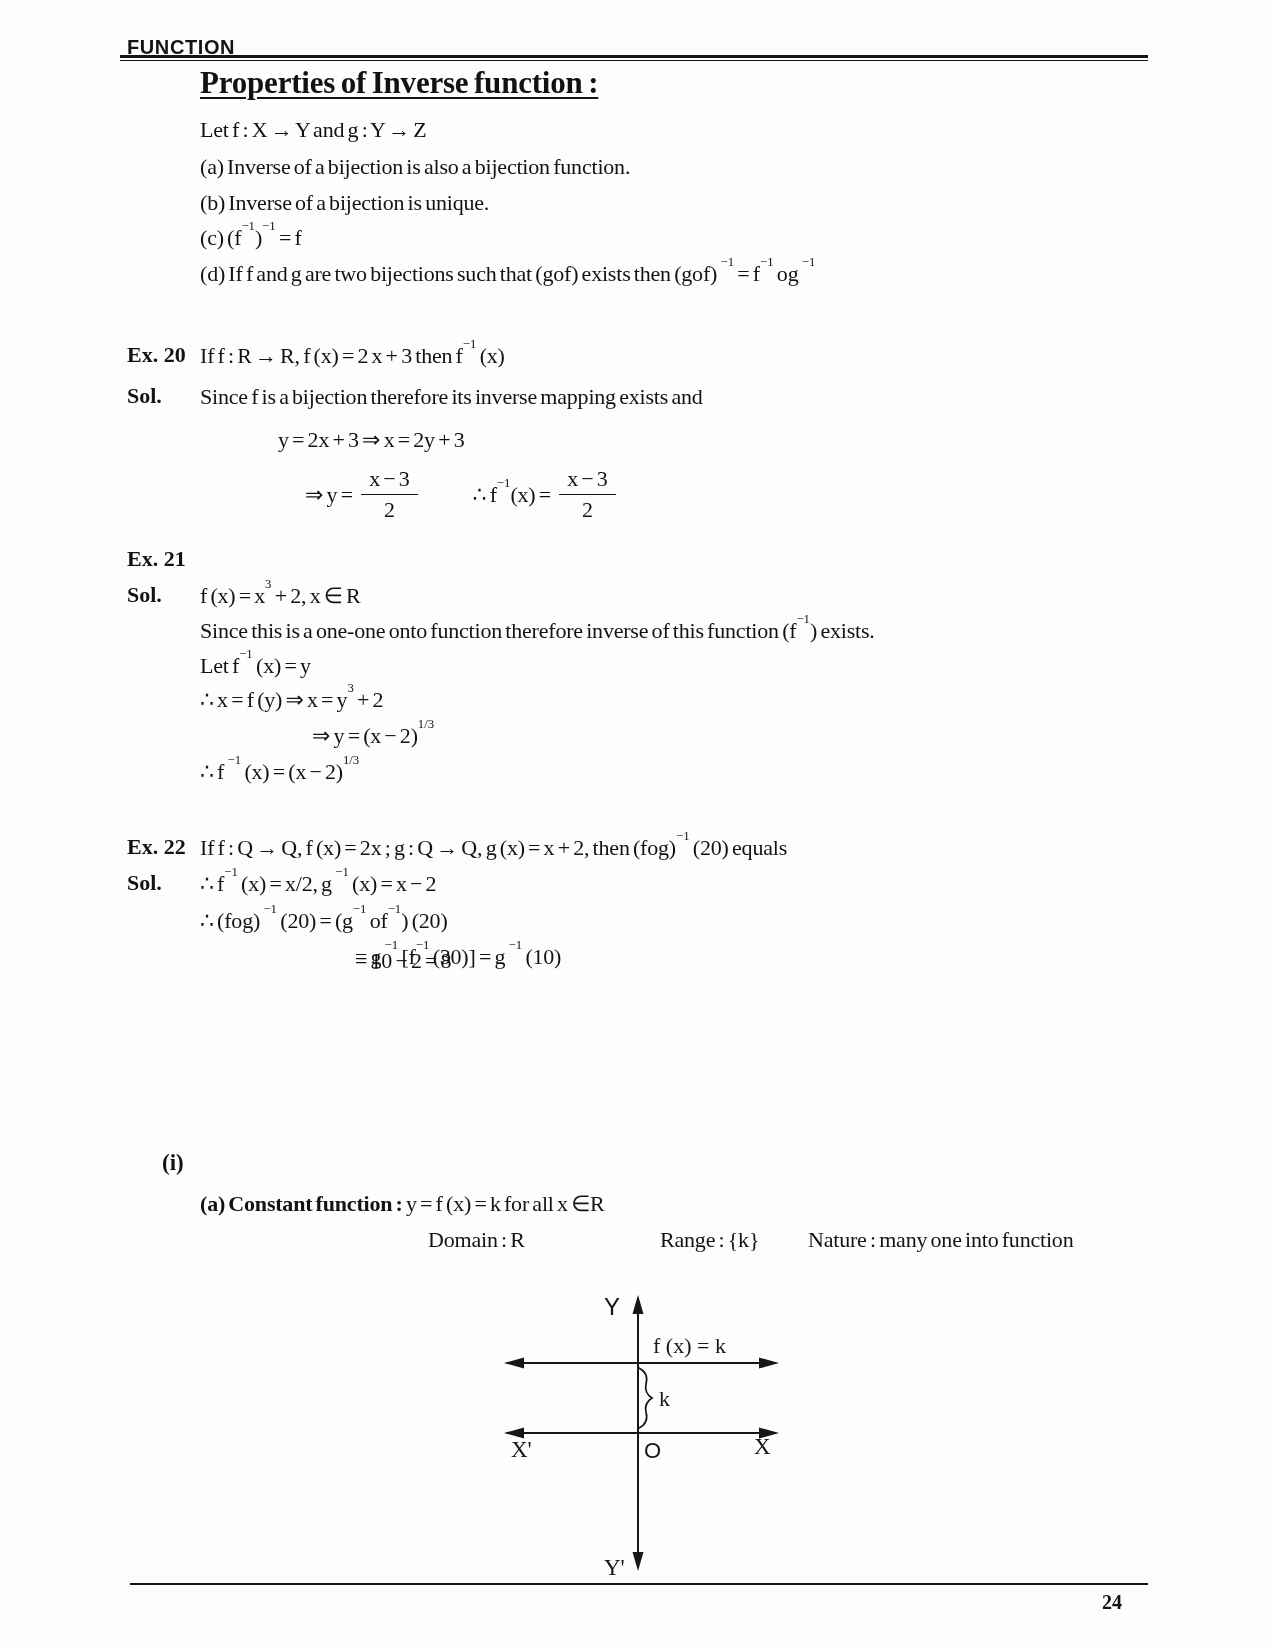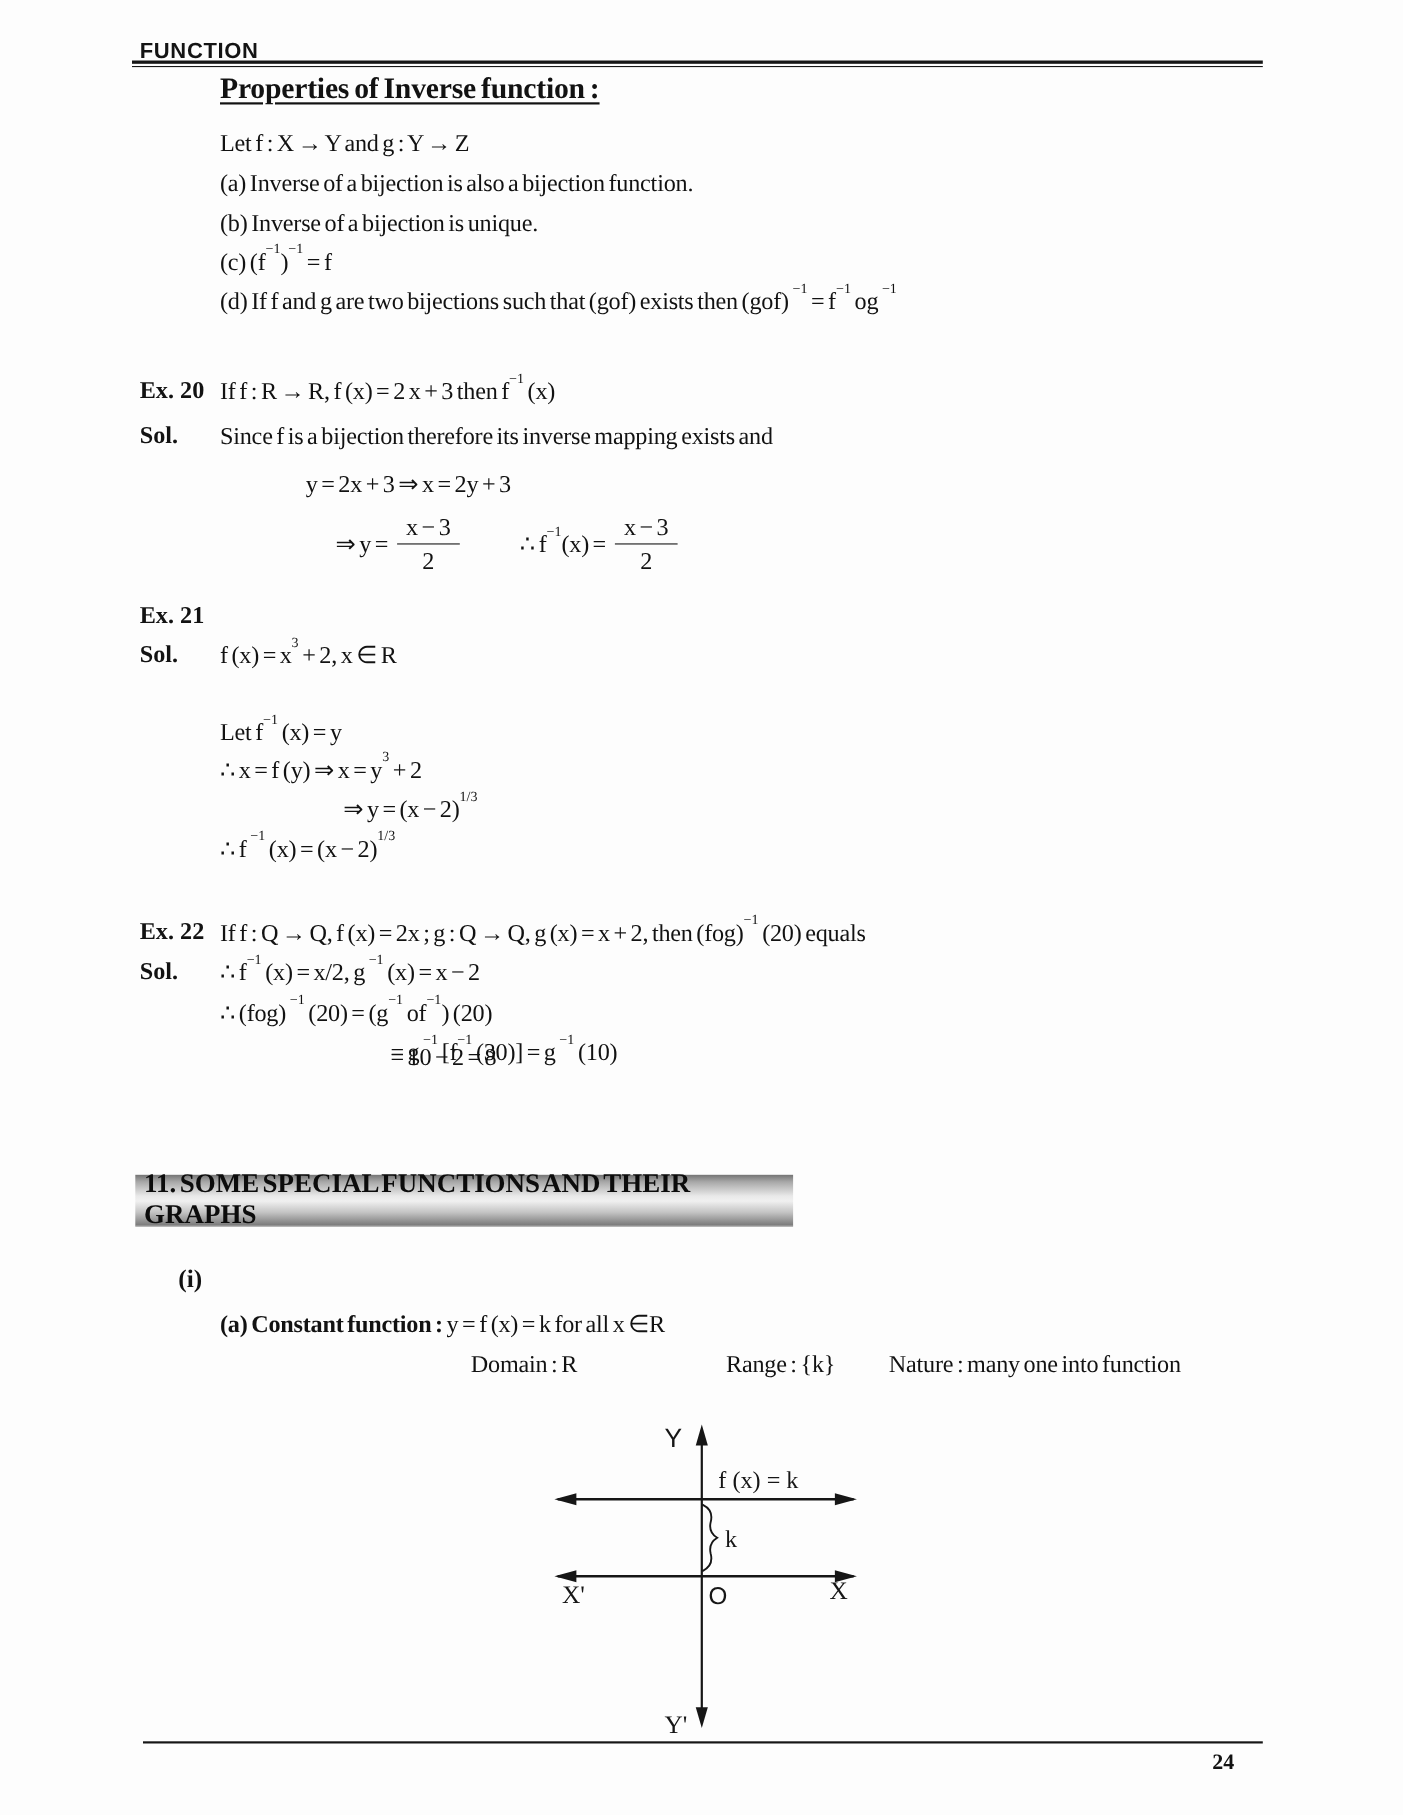--- a/index.html
+++ b/index.html
@@ -8,21 +8,21 @@
   .hdr{position:absolute;left:127px;top:36px;font-family:"Liberation Sans",sans-serif;
        font-weight:700;font-size:20px;letter-spacing:.6px;color:#141414;}
   .rule-top{position:absolute;left:120px;top:55px;width:1028px;height:2px;
             border-top:3px solid #161616;border-bottom:1px solid #161616;}
   .rule-bottom{position:absolute;left:130px;top:1583px;width:1018px;height:0;
                border-top:2.5px solid #161616;}
   .pagenum{position:absolute;left:1102px;top:1591px;font-weight:700;font-size:20px;}
   .line{position:absolute;font-size:22px;line-height:1.25;white-space:nowrap;
         letter-spacing:-0.2px;word-spacing:-2px;}
   .lab{position:absolute;font-size:22px;font-weight:700;white-space:nowrap;text-align:right;}
-  .title-text{font-weight:700;font-size:27px;text-decoration:underline;
+  .title-text{font-weight:700;font-size:31px;text-decoration:underline;
               text-decoration-thickness:2px;text-underline-offset:4px;}
   .sup{font-size:0.58em;position:relative;top:-0.55em;letter-spacing:0;}
   .frac{display:inline-block;vertical-align:middle;text-align:center;margin:0 5px;
         transform:translateY(-3px);}
   .frac .num{display:block;padding:0 8px 1px;border-bottom:1.8px solid #161616;}
   .frac .den{display:block;padding-top:1px;}
   .sp{display:inline-block;width:50px;}
   .banner{position:absolute;left:123px;top:1068px;width:598px;height:46px;
           display:flex;align-items:center;
           background:linear-gradient(180deg,#747474 0%,#a8a8a8 14%,#e9e9e9 42%,
@@ -54,36 +54,34 @@
   <div class="lab" style="left:127px;top:342px">Ex. 20</div>
   <div class="line" style="left:200px;top:342px"><span>If f : R → R, f (x) = 2 x + 3 then f</span><sup class="sup">−1</sup><span> (x)</span></div>
   <div class="lab" style="left:127px;top:383px">Sol.</div>
   <div class="line" style="left:200px;top:383px"><span>Since f is a bijection therefore its inverse mapping exists and</span></div>
   <div class="line" style="left:278px;top:426px"><span>y = 2x + 3 ⇒ x = 2y + 3</span></div>
   <div class="line" style="left:305px;top:468px"><span>⇒ y = </span><span class="frac"><span class="num">x − 3</span><span class="den">2</span></span><span class="sp"></span><span>∴ f</span><sup class="sup">−1</sup><span>(x) = </span><span class="frac"><span class="num">x − 3</span><span class="den">2</span></span></div>
 
   <div class="lab" style="left:127px;top:546px">Ex. 21</div>
   <div class="lab" style="left:127px;top:582px">Sol.</div>
   <div class="line" style="left:200px;top:582px"><span>f (x) = x</span><sup class="sup">3</sup><span> + 2, x ∈ R</span></div>
+  <div class="line" style="left:200px;top:617px"><span>Since this is a one-one onto function therefore inverse of this function (f</span><sup class="sup">−1</sup><span>) exists.</span></div>
   <div class="line" style="left:200px;top:652px"><span>Let f</span><sup class="sup">−1</sup><span> (x) = y</span></div>
   <div class="line" style="left:200px;top:686px"><span>∴ x = f (y) ⇒ x = y</span><sup class="sup">3</sup><span> + 2</span></div>
   <div class="line" style="left:312px;top:722px"><span>⇒ y = (x − 2)</span><sup class="sup">1/3</sup></div>
   <div class="line" style="left:200px;top:758px"><span>∴ f </span><sup class="sup">−1</sup><span> (x) = (x − 2)</span><sup class="sup">1/3</sup></div>
 
   <div class="lab" style="left:127px;top:834px">Ex. 22</div>
   <div class="line" style="left:200px;top:834px"><span>If f : Q → Q, f (x) = 2x ; g : Q → Q, g (x) = x + 2, then (fog)</span><sup class="sup">−1</sup><span> (20) equals</span></div>
   <div class="lab" style="left:127px;top:870px">Sol.</div>
   <div class="line" style="left:200px;top:870px"><span>∴ f</span><sup class="sup">−1</sup><span> (x) = x/2, g </span><sup class="sup">−1</sup><span> (x) = x − 2</span></div>
   <div class="line" style="left:200px;top:907px"><span>∴ (fog) </span><sup class="sup">−1</sup><span> (20) = (g</span><sup class="sup">−1</sup><span> of</span><sup class="sup">−1</sup><span>) (20)</span></div>
   <div class="line" style="left:355px;top:943px"><span>= g </span><sup class="sup">−1</sup><span> [f</span><sup class="sup">−1</sup><span> (30)] = g </span><sup class="sup">−1</sup><span> (10)</span></div>
   <div class="line" style="left:355px;top:947px"><span>= 10 − 2 = 8</span></div>
 
-  <div class="banner">
-    <span>11. SOME SPECIAL FUNCTIONS AND THEIR GRAPHS</span>
-  </div>
 
   <div class="lab" style="left:162px;top:1150px;font-size:23px">(i)</div>
   <div class="line" style="left:200px;top:1190px"><span style="font-weight: 700;">(a) Constant function :  </span><span>y = f (x) = k for all x ∈R</span></div>
   <div class="line" style="left:428px;top:1226px">Domain : R</div>
   <div class="line" style="left:660px;top:1226px">Range : {k}</div>
   <div class="line" style="left:808px;top:1226px">Nature : many one into function</div>
 
   <svg class="graph" width="320" height="336" viewBox="0 0 320 336">
 
     <line x1="158" y1="52" x2="158" y2="318" stroke="#161616" stroke-width="2"></line>

